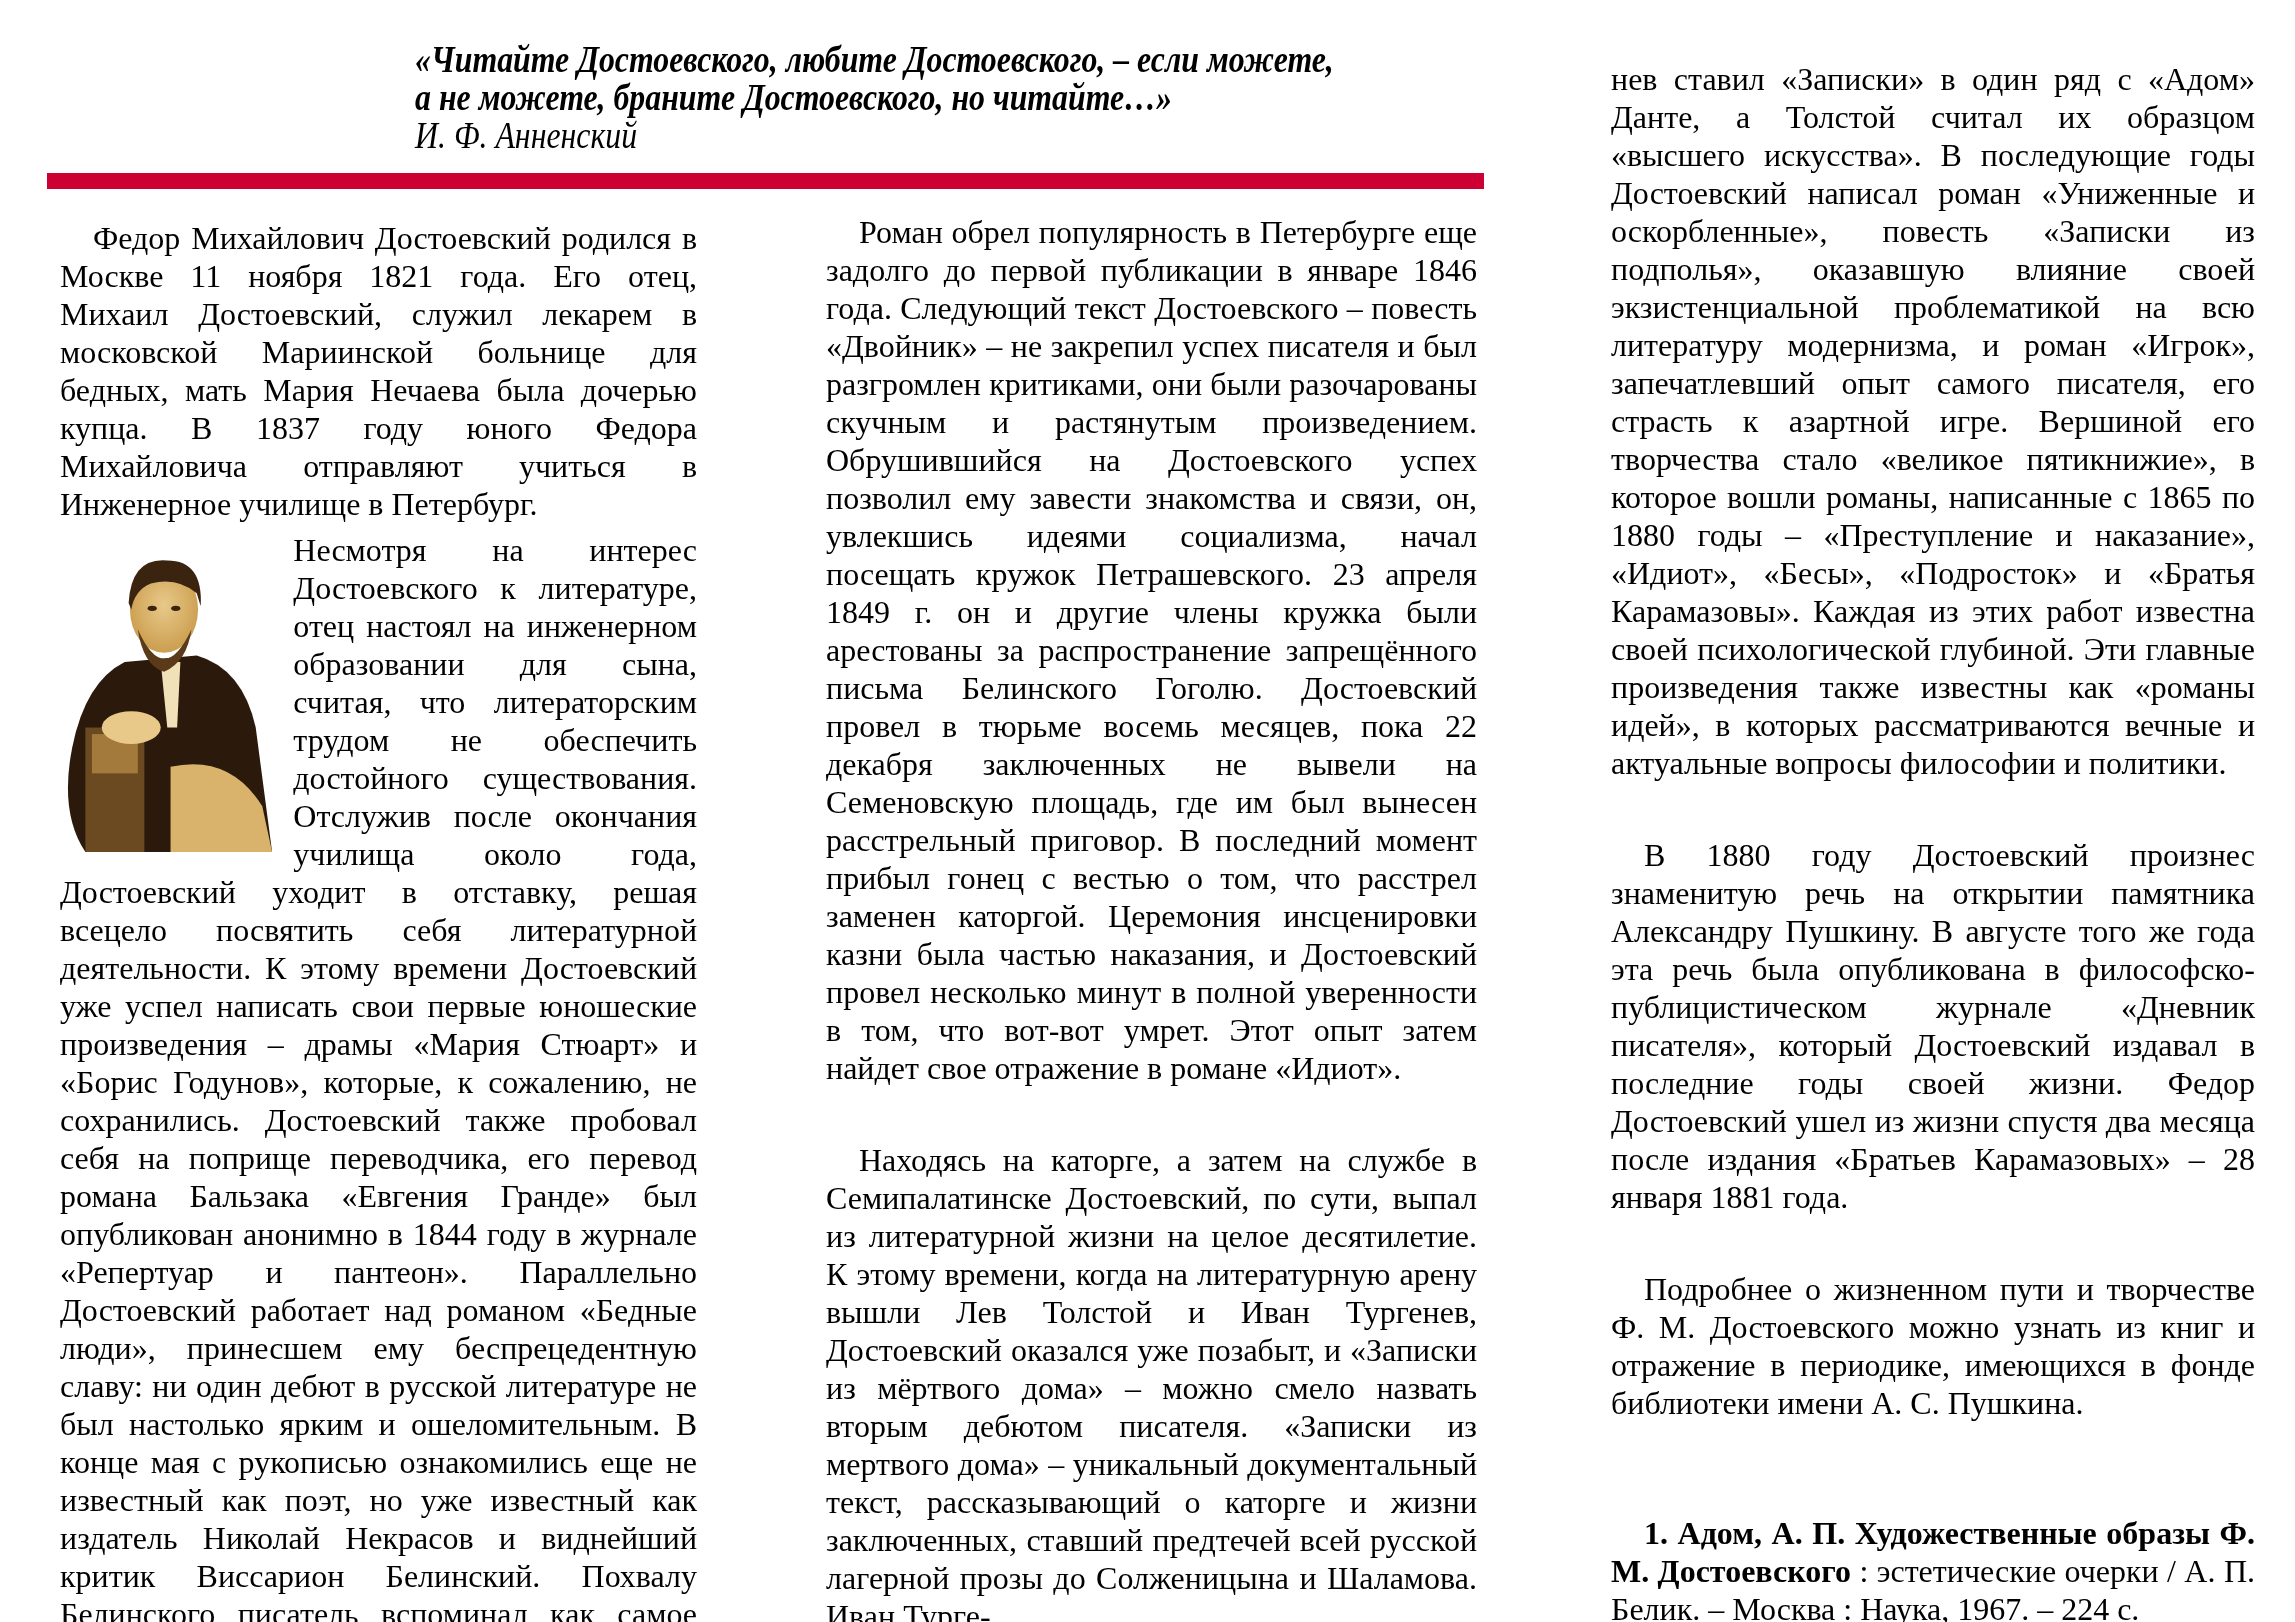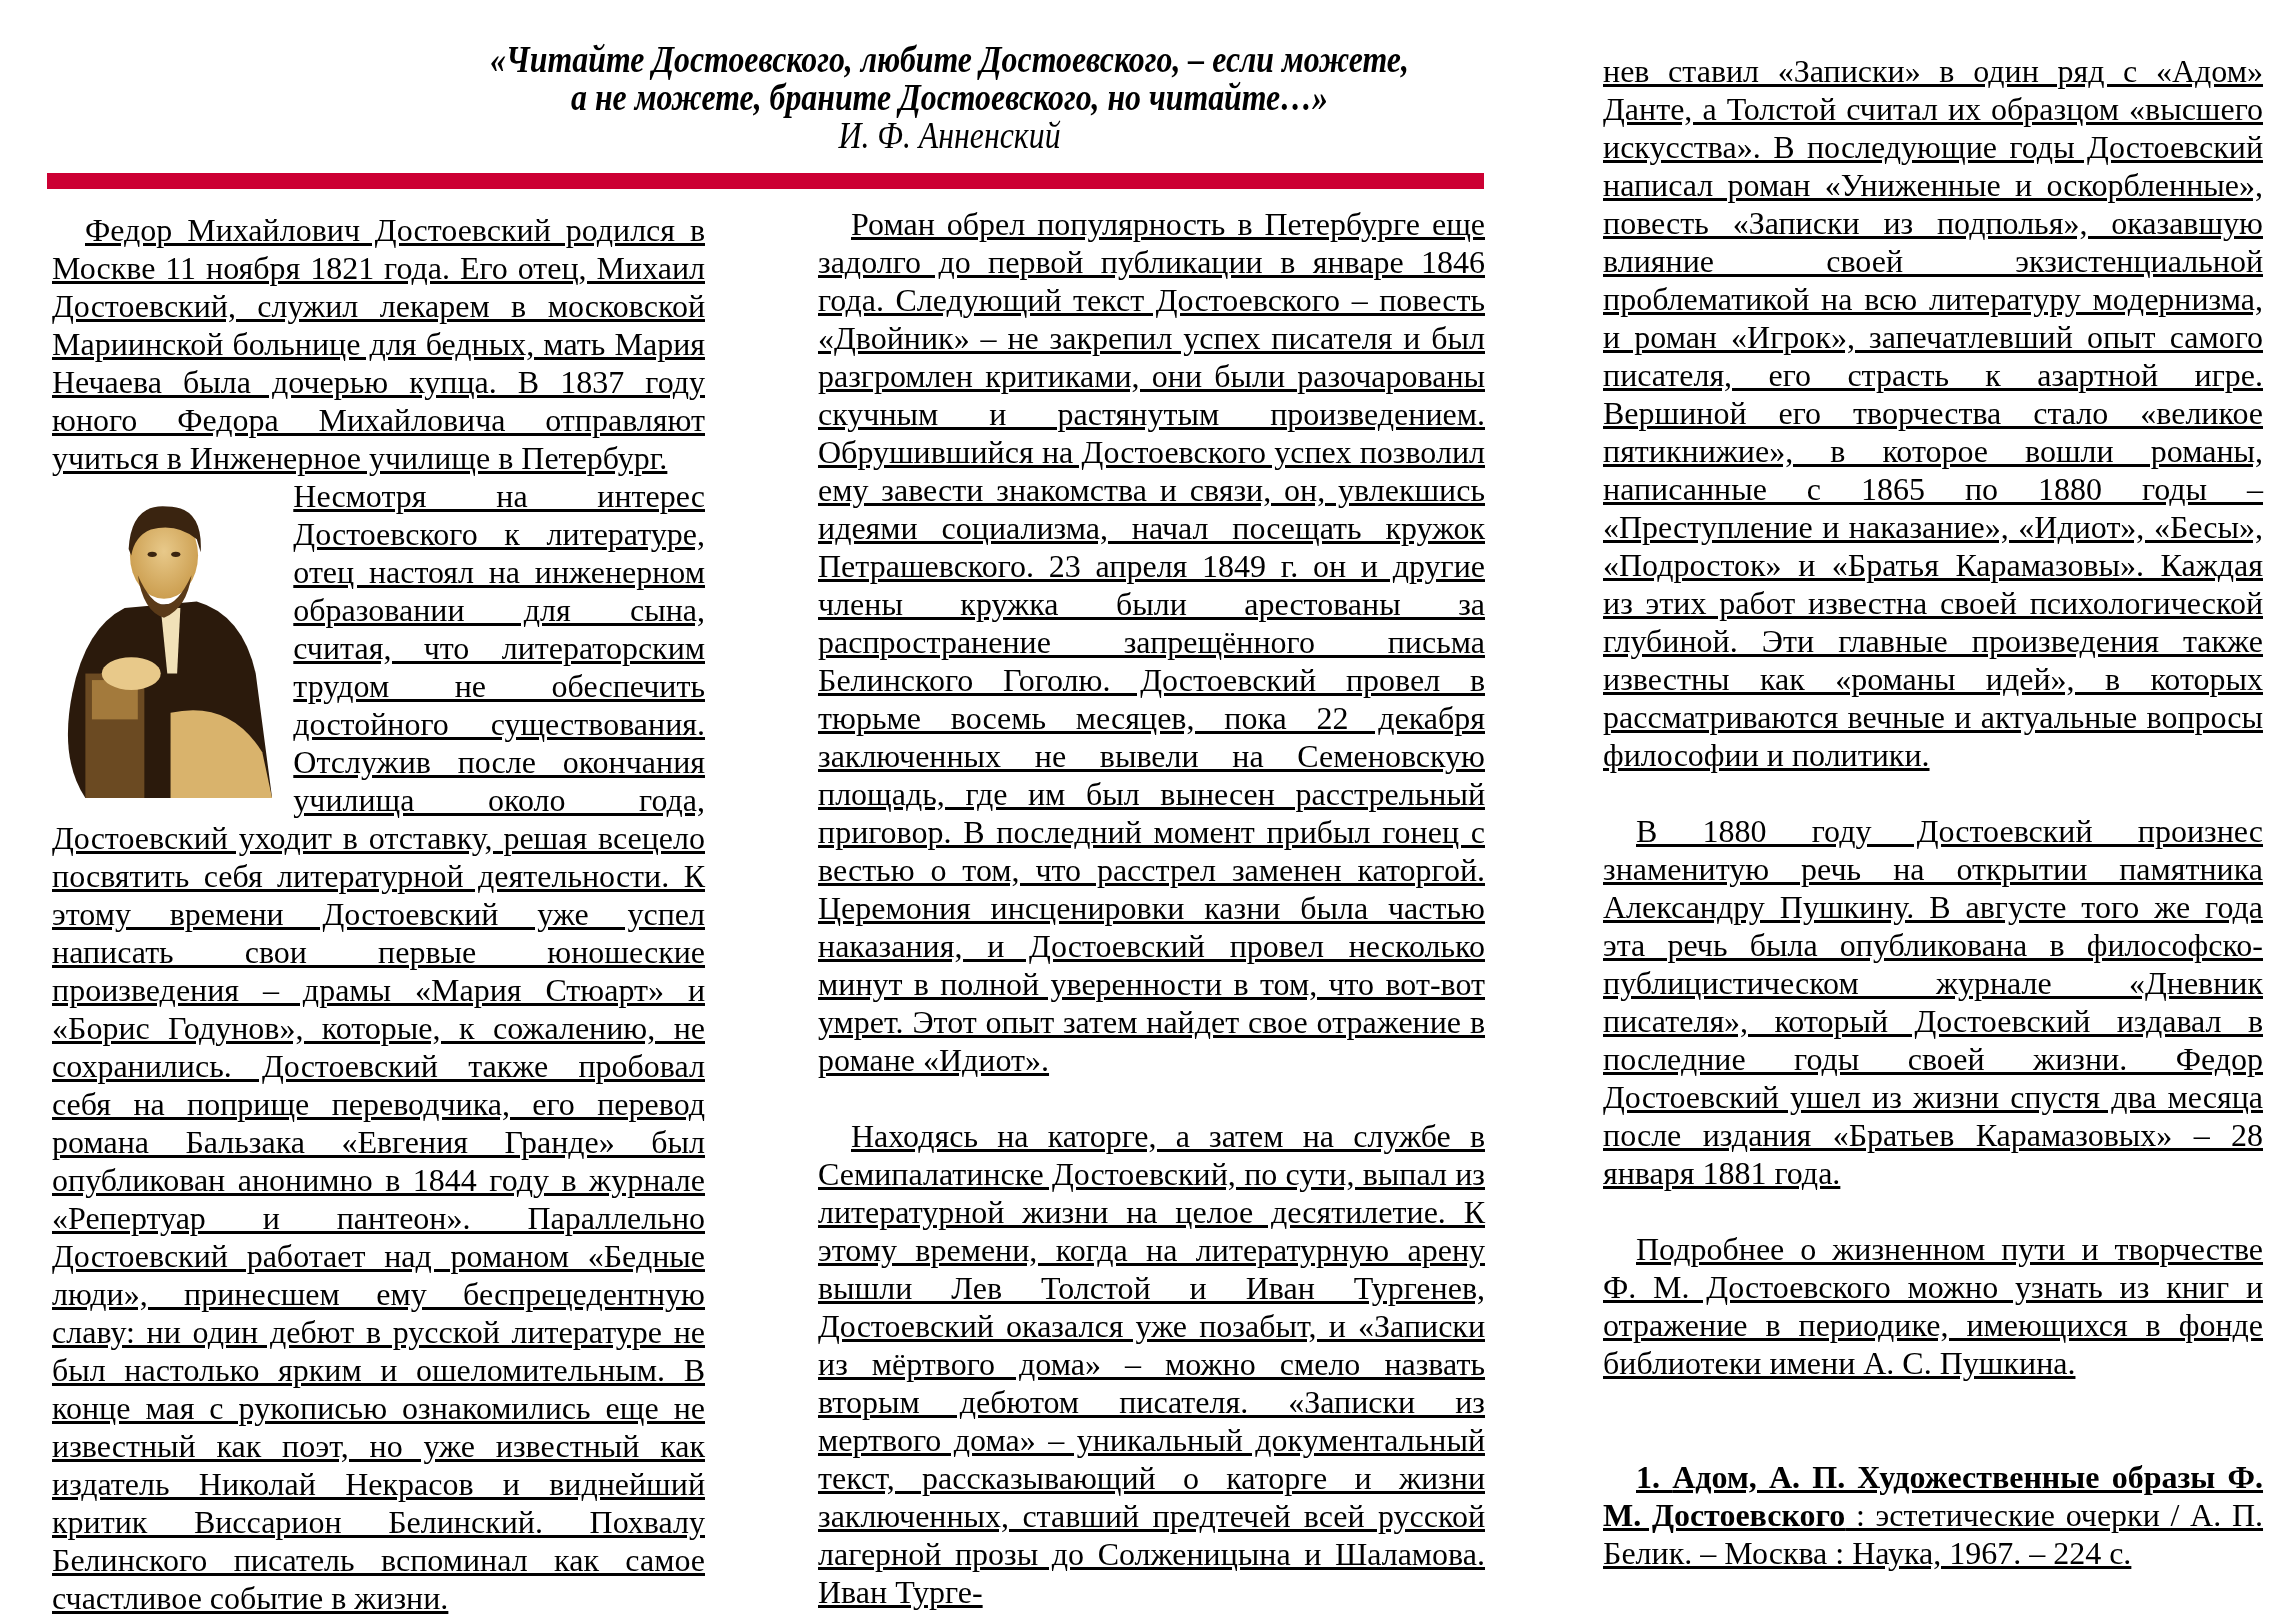--- a/index.html
+++ b/index.html
@@ -1,24 +1,24 @@
 <!DOCTYPE html>
 <html style="font-size:10.5px"><head>
 <meta charset="utf-8">
 <style>
   html, body { margin:0; padding:0; background:#ffffff; }
   body { width:2295px; height:1623px; position:relative; overflow:hidden;
          font-family:"Liberation Serif", "DejaVu Serif", serif; color:#000; }
-  .quote { position:absolute; right:811px; top:41px; width:1243px; text-align:center;
+  .quote { position:absolute; right:811px; top:41px; width:1243px; text-align:left;
            font-style:italic; font-size:37px; line-height:38px; }
   .quote .q-line { display:block; font-weight:bold; transform:scaleX(0.86); transform-origin:right center; white-space:nowrap; }
   .quote .q-author { display:block; font-weight:normal; transform:scaleX(0.86); transform-origin:right center; }
   .redbar { position:absolute; left:47px; top:173px; width:1437px; height:15.7px; background:#cc0033; }
   .col { position:absolute; font-size:32px; line-height:38px; text-align:justify; }
-  .col p { margin:0; text-indent:33px;text-decoration:underline; }
+  .col p { margin:8px; text-indent:33px; }
   .col p.noindent { text-indent:0; }
   .col .gap { height:38px; }
   .col-left { left:52px; top:211px; width:653px; }
   .col-mid { left:818px; top:205px; width:667px; }
   .col-right { left:1603px; top:52px; width:660px; }
   .portrait { float:left; width:236px; height:321px; margin:0 11.8px 0 -6.5px; position:relative; }
   .portrait svg { width:100%; height:100%; display:block; }
   .bold { font-weight:bold; }
 </style>
 </head>

